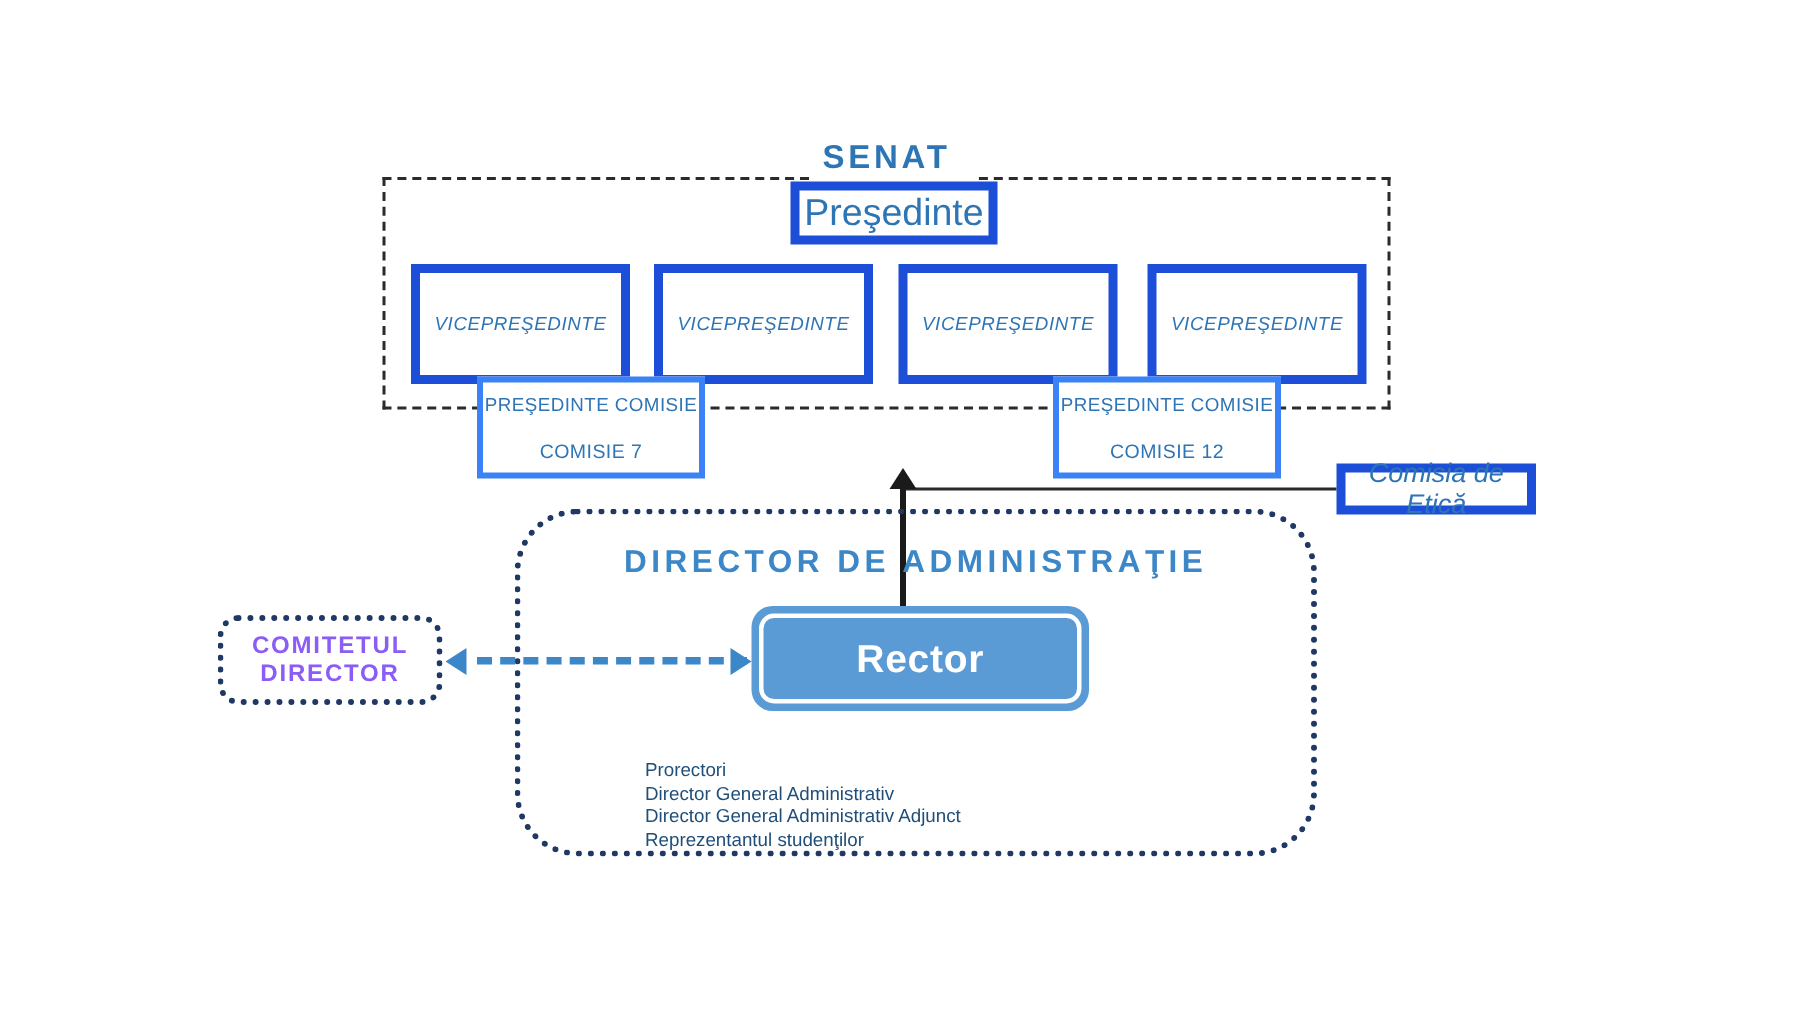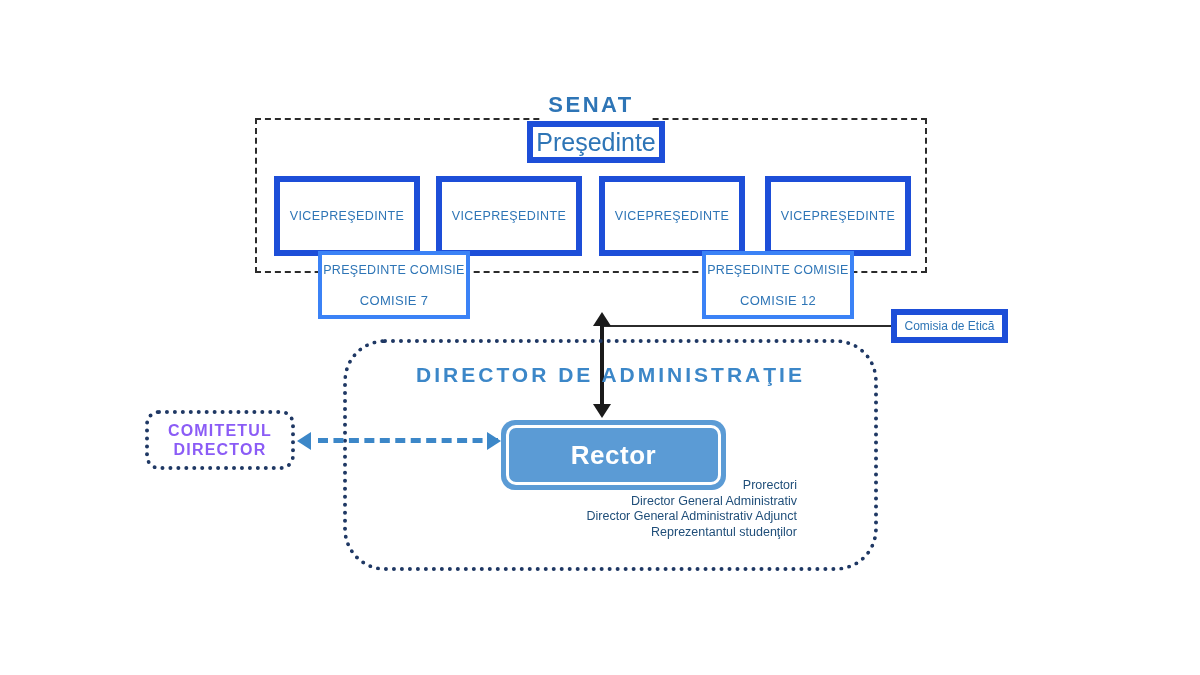--- a/index.html
+++ b/index.html
@@ -64,20 +64,21 @@
     font-size: 25px;
     font-weight: normal;
     color: #2e75b6;
   }
 
   .vp-box {
     top: 176px;
     width: 146px; height: 80px;
     font-size: 12.5px;
     letter-spacing: 0.4px;
+    font-style: italic;
   }
   .vp1 { left: 274px; }
   .vp2 { left: 436px; }
   .vp3 { left: 599px; }
   .vp4 { left: 765px; }
 
   
   .com-stack {
     width: 152px; height: 68px;
     border: 4px solid #3b82f6;
@@ -93,23 +94,24 @@
     letter-spacing: 0.3px;
     text-align: center;
   }
   .com-stack .row.bottom { font-size: 13px; }
   .com1 { left: 318px; top: 251px; }
   .com12 { left: 702px; top: 251px; }
 
   
   .etica-box {
     left: 891px; top: 309px;
-    width: 117px; height: 34px;
-    font-size: 12px;
-    color: #2e75b6;
+    width: 133px; height: 34px;
+    font-size: 18px;
+    color: #2e75b6;
+    font-style: italic;
   }
   .etica-line {
     left: 603px; top: 325px;
     width: 289px; height: 0;
     border-top: 2px solid #2b2b2b;
   }
 
   
   .v-arrow-shaft {
     left: 600px; top: 322px;
@@ -143,21 +145,21 @@
     width: 535px;
     text-align: center;
     font-size: 21px;
     font-weight: bold;
     letter-spacing: 3px;
     color: #3c87c8;
   }
 
   
   .rector {
-    left: 501px; top: 420px;
+    left: 501px; top: 404px;
     width: 225px; height: 70px;
     background: #5b9bd5;
     border-radius: 14px;
     padding: 5px;
   }
   .rector-inner {
     width: 100%; height: 100%;
     border: 3px solid #ffffff;
     border-radius: 10px;
     box-sizing: border-box;
@@ -165,23 +167,23 @@
     align-items: center;
     justify-content: center;
     color: #ffffff;
     font-size: 26px;
     font-weight: bold;
     letter-spacing: 0.5px;
   }
 
   
   .members {
-    left: 430px; top: 478px;
+    left: 430px; top: 506px;
     width: 367px;
-    text-align: right;
+    text-align: left;
     color: #1f4e79;
     font-size: 12.5px;
     line-height: 15.6px;
   }
   .members div { white-space: nowrap; }
 
   
   .comitet {
     left: 145px; top: 410px;
     width: 150px; height: 60px;

